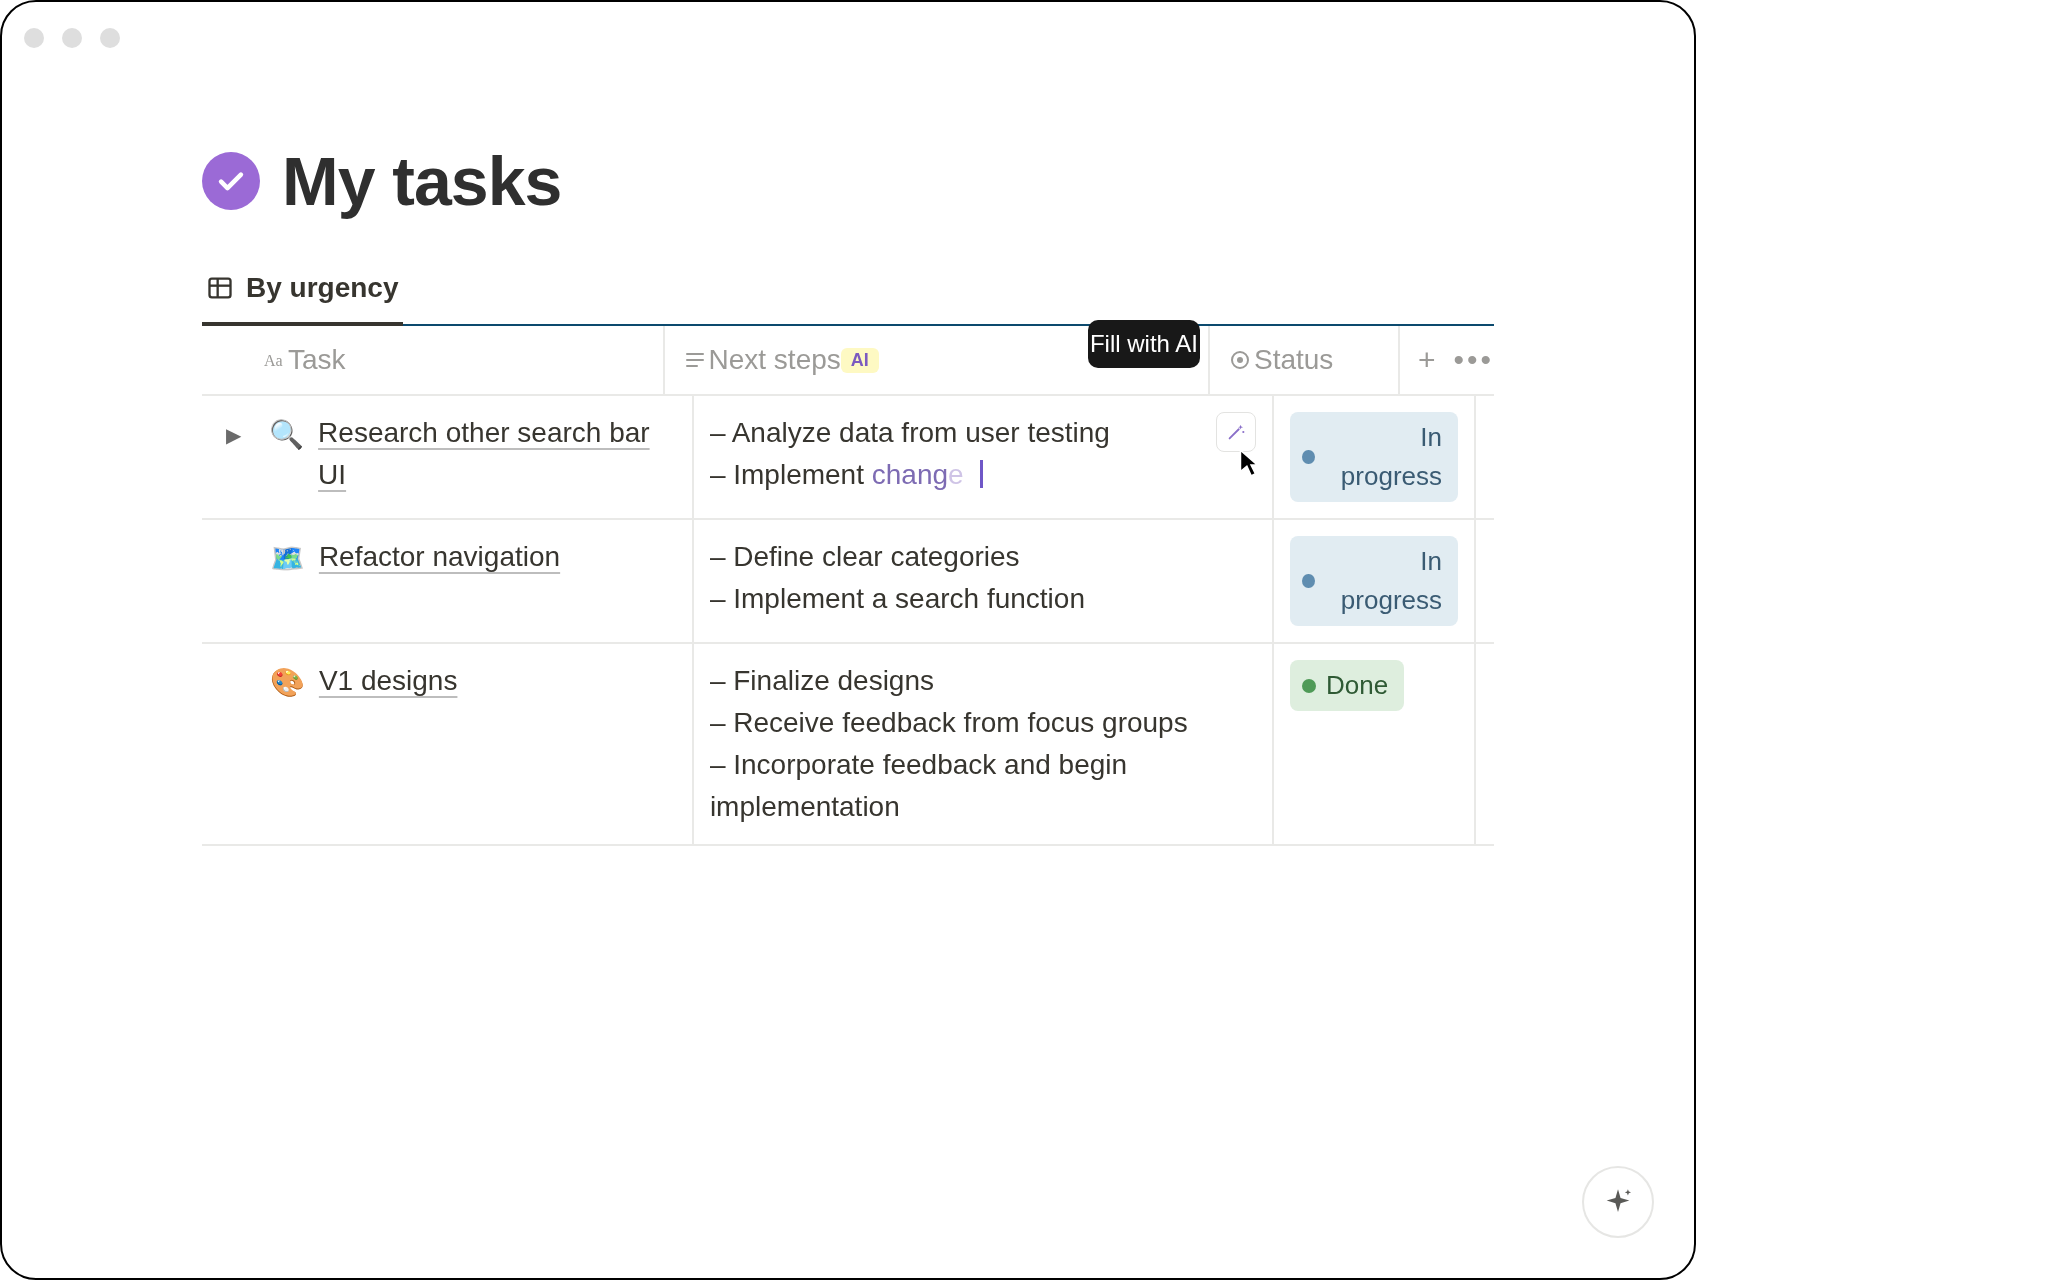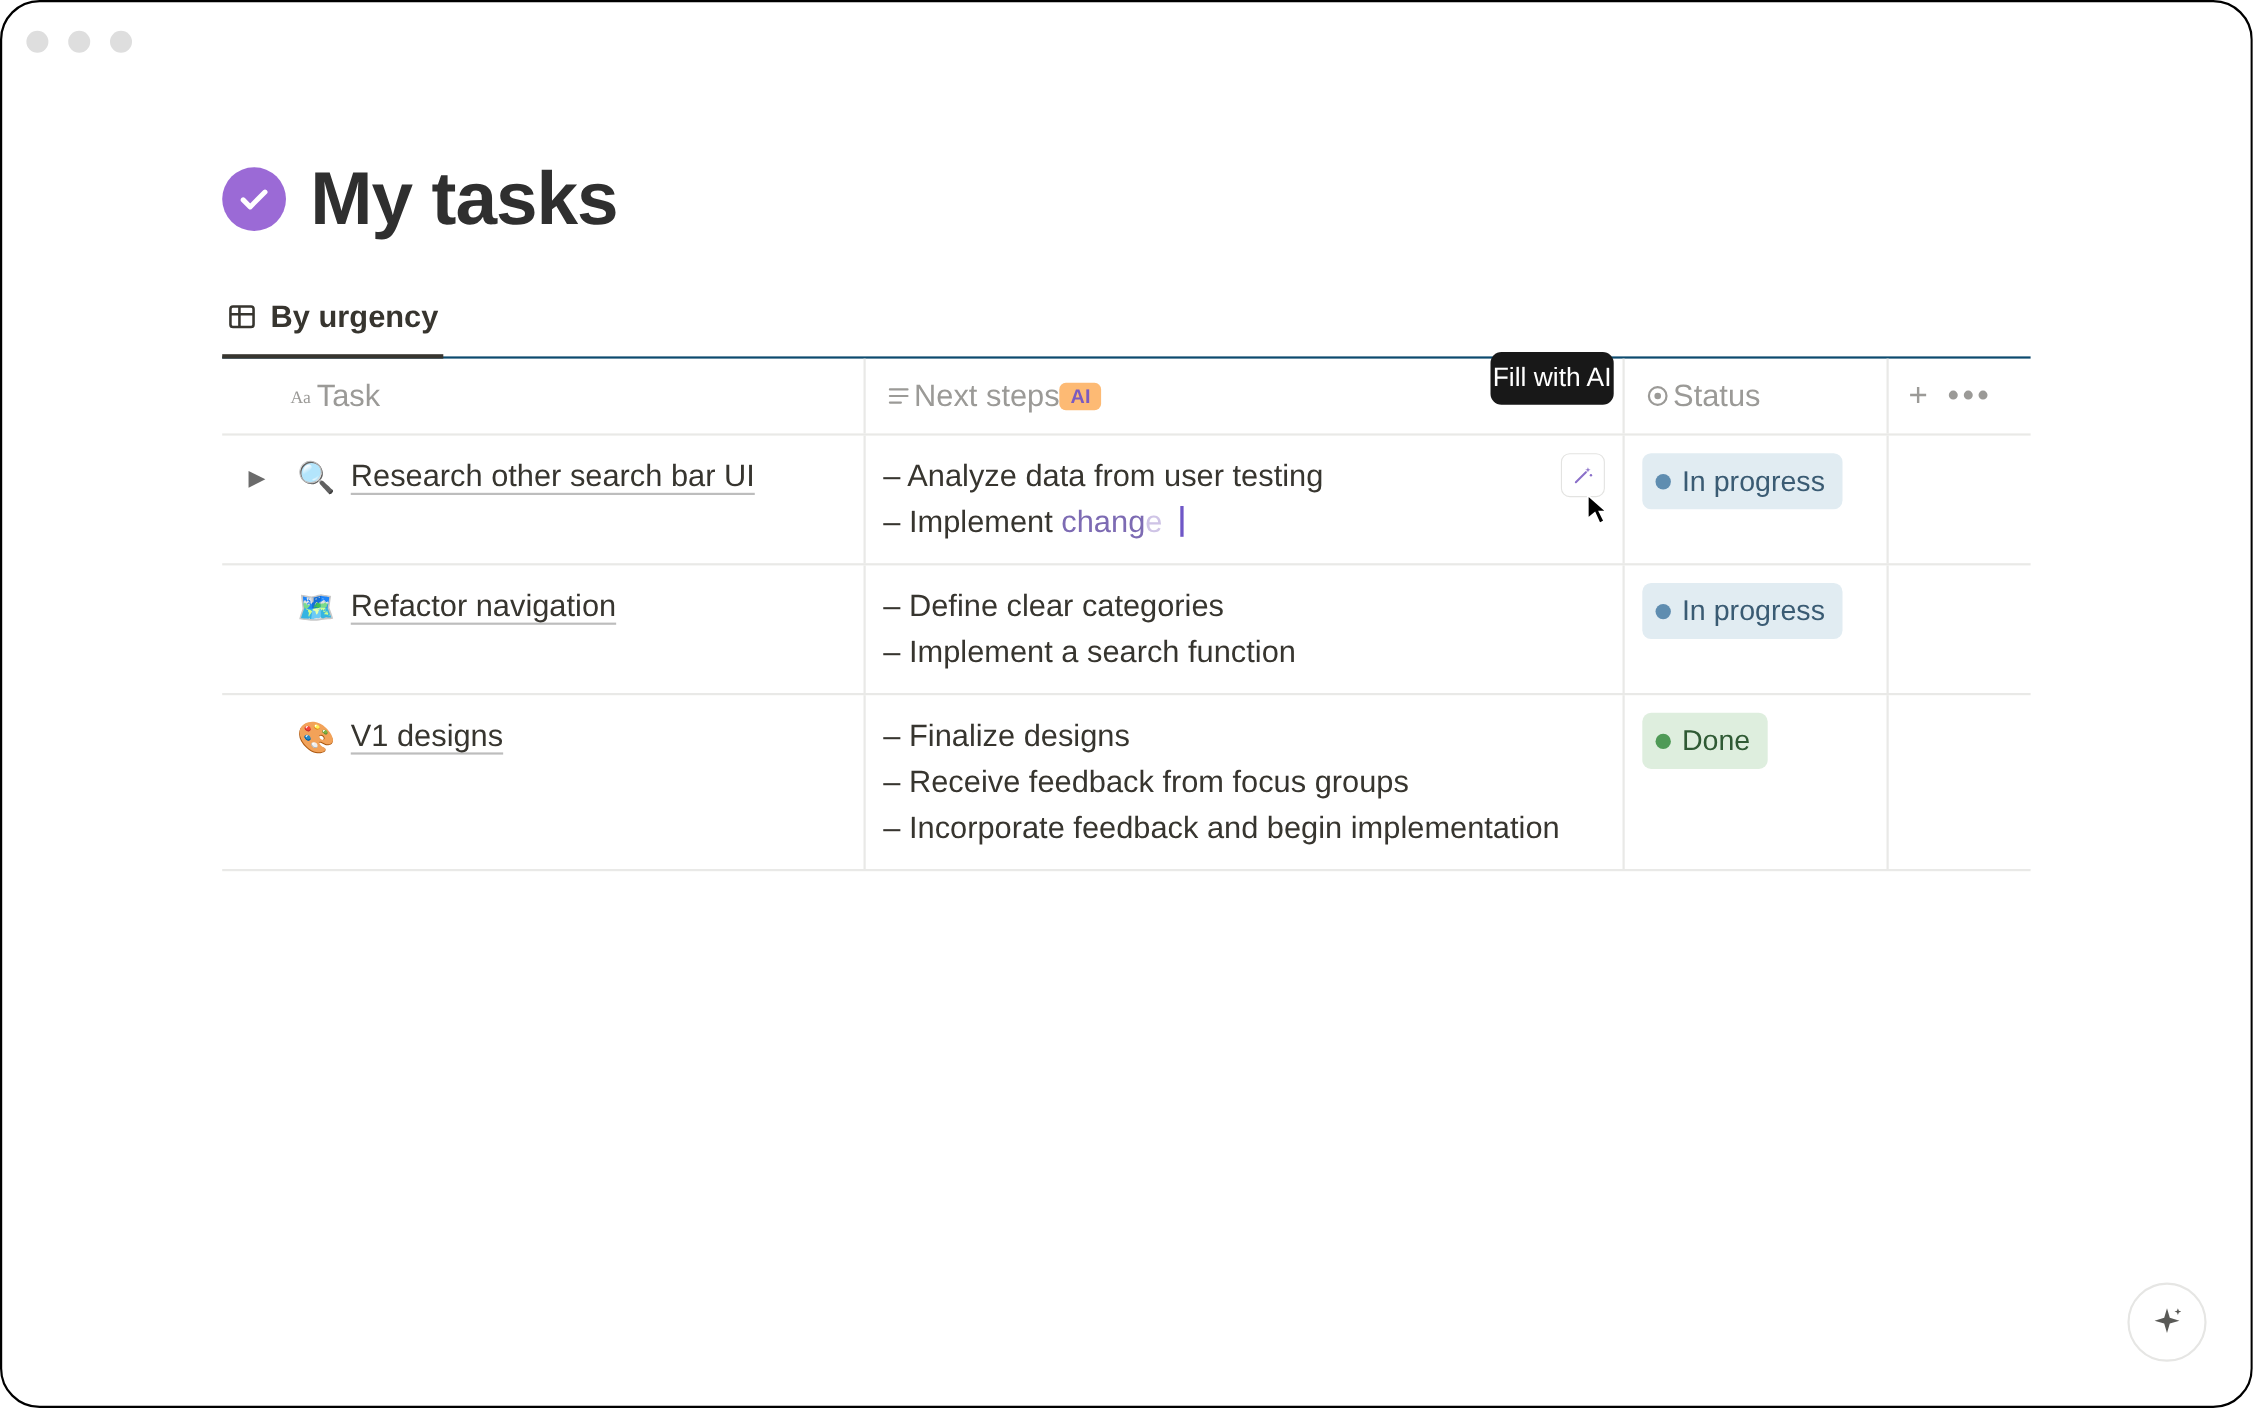--- a/index.html
+++ b/index.html
@@ -1,20 +1,20 @@
 <!DOCTYPE html>
 <html><head>
 <meta charset="utf-8">
 <style>
   * { box-sizing: border-box; margin: 0; padding: 0; }
   html, body { width: 2048px; height: 1280px; background: #fff; font-family: -apple-system, BlinkMacSystemFont, "Segoe UI", Helvetica, Arial, sans-serif; color: #37352f; overflow: hidden; }
 
   
   .window {
-    width: 2048px;
+    width: 1696px;
     height: 1280px;
     background: #ffffff;
     border-radius: 36px;
     position: relative;
     border: 2px solid #000;
   }
   .traffic-lights {
     position: absolute;
     top: 26px; left: 22px;
     display: flex; gap: 18px;
@@ -61,21 +61,21 @@
   .col-status{ width: 240px; border-right: 2px solid #e9e9e7; }
   .col-tail  { flex: 1; display: flex; align-items: center; gap: 18px; padding-left: 18px; }
 
   .hdr { display: flex; align-items: center; padding: 18px 16px; color: #9b9a97; font-size: 28px; }
   .hdr .hicon { width: 28px; height: 28px; display:flex; align-items:center; justify-content:center; }
   .hdr .hicon svg { width: 24px; height: 24px; }
   .col-task .hdr { padding-left: 58px; }
 
   .ai-badge {
     font-size: 18px; padding: 2px 10px; border-radius: 6px;
-    background: #fdba74; color: #7b5ac0; font-weight: 600;
+    background: #fef9c3; color: #7b5ac0; font-weight: 600;
   }
 
   .tooltip {
     position: absolute; top: -6px; right: 8px;
     background: #181818; color: #fff;
     font-size: 24px; padding: 10px 2px; border-radius: 10px;
     white-space: nowrap; z-index: 5;
   }
 
   .plus-btn, .more-btn { color: #9b9a97; cursor: pointer; font-size: 30px; line-height: 1; }

